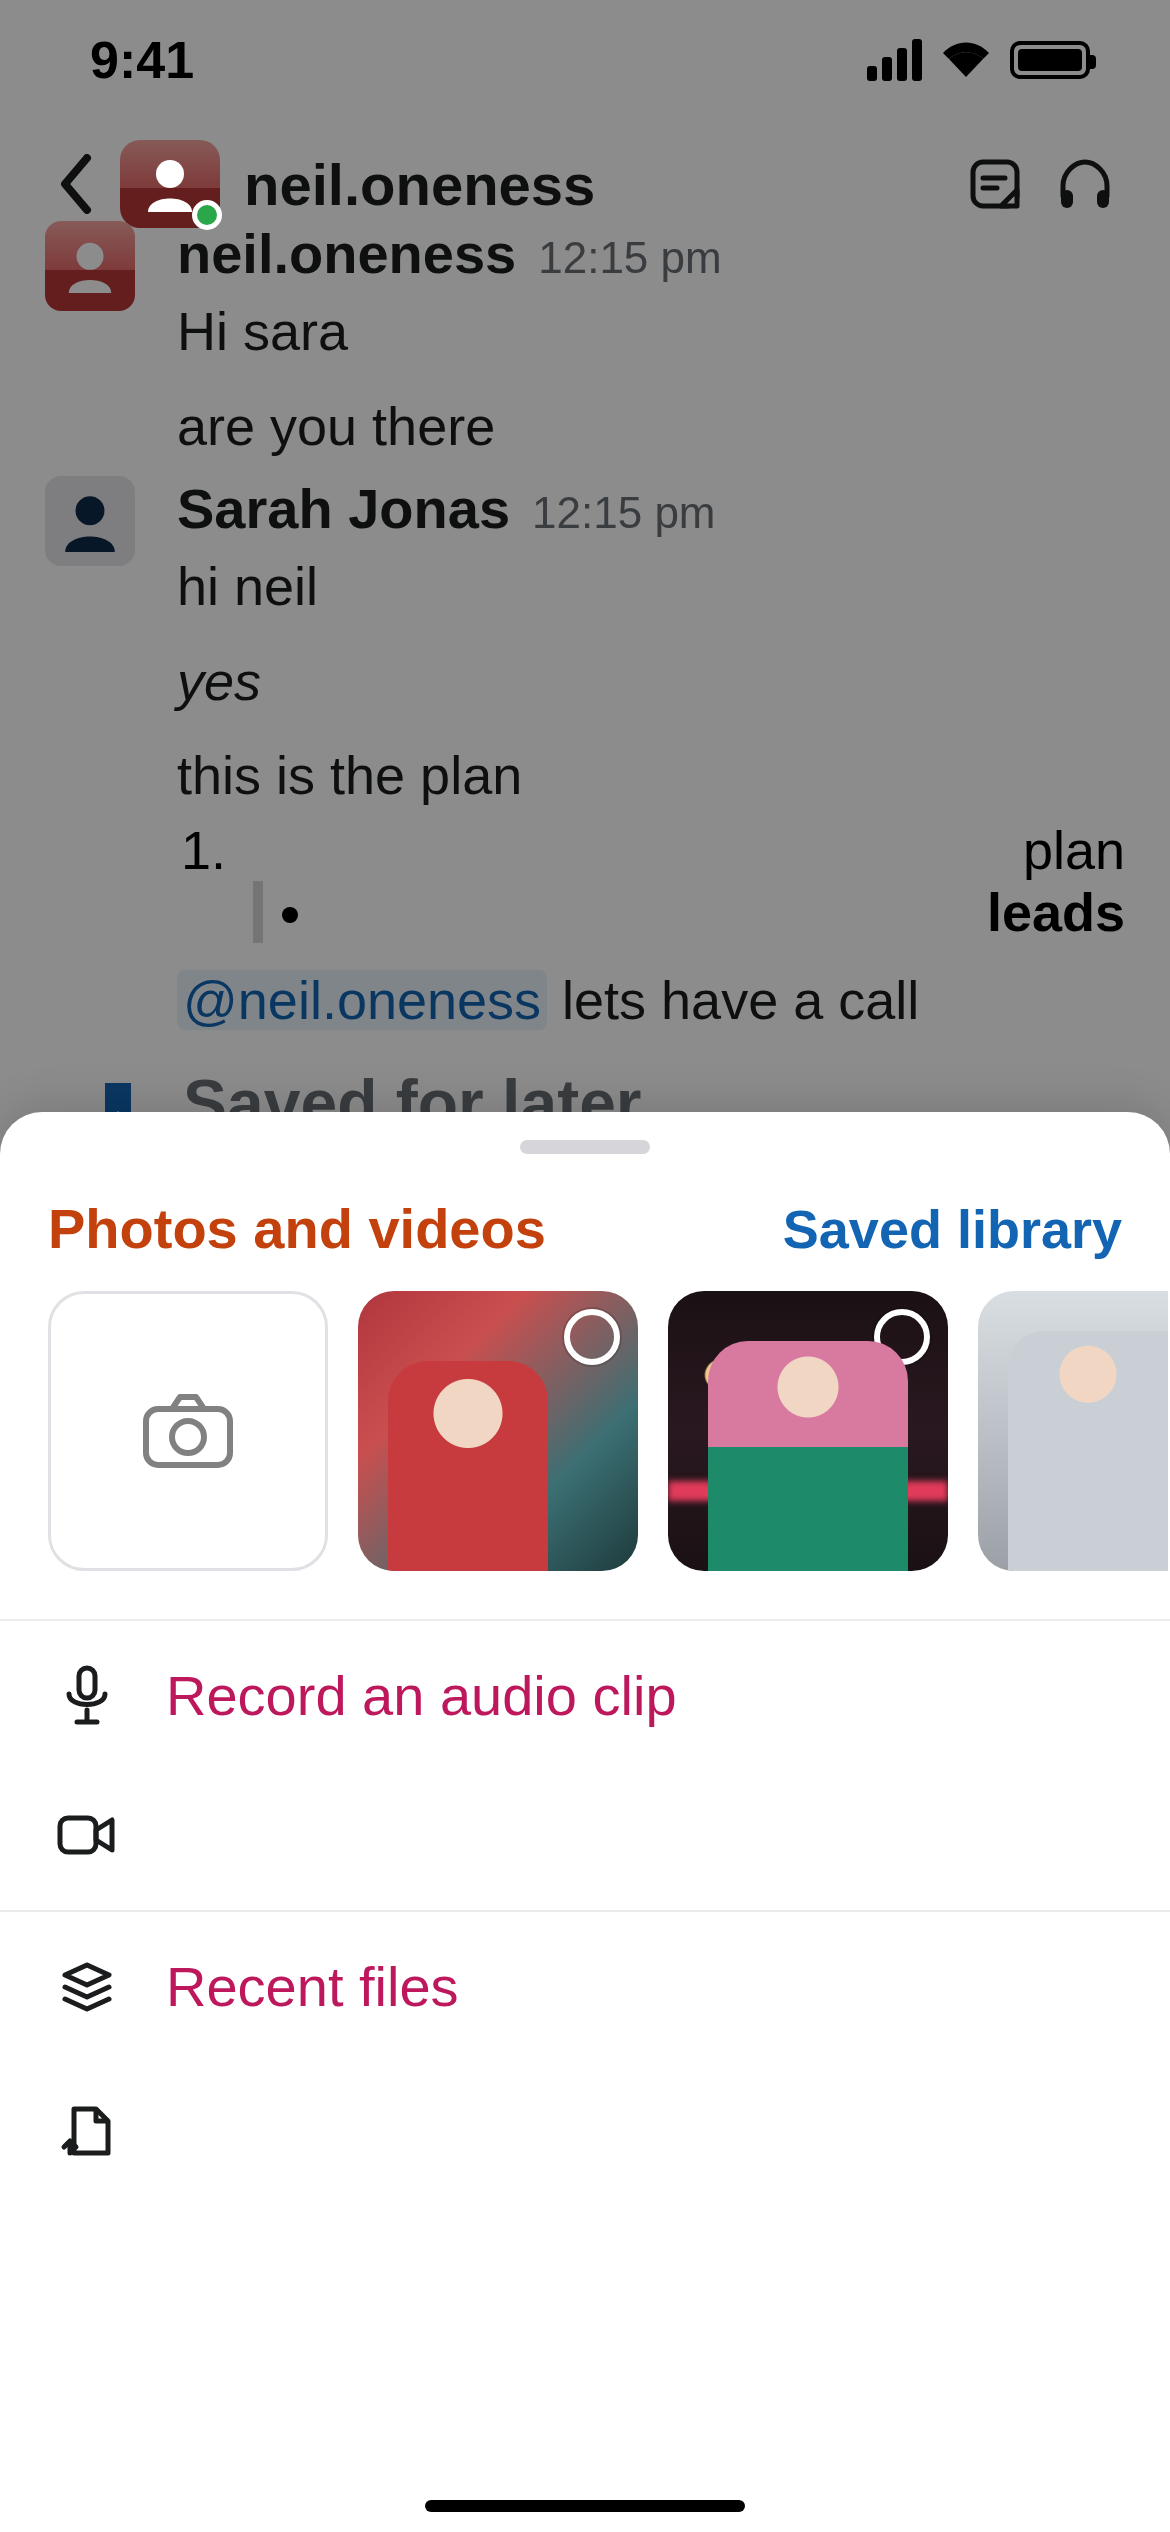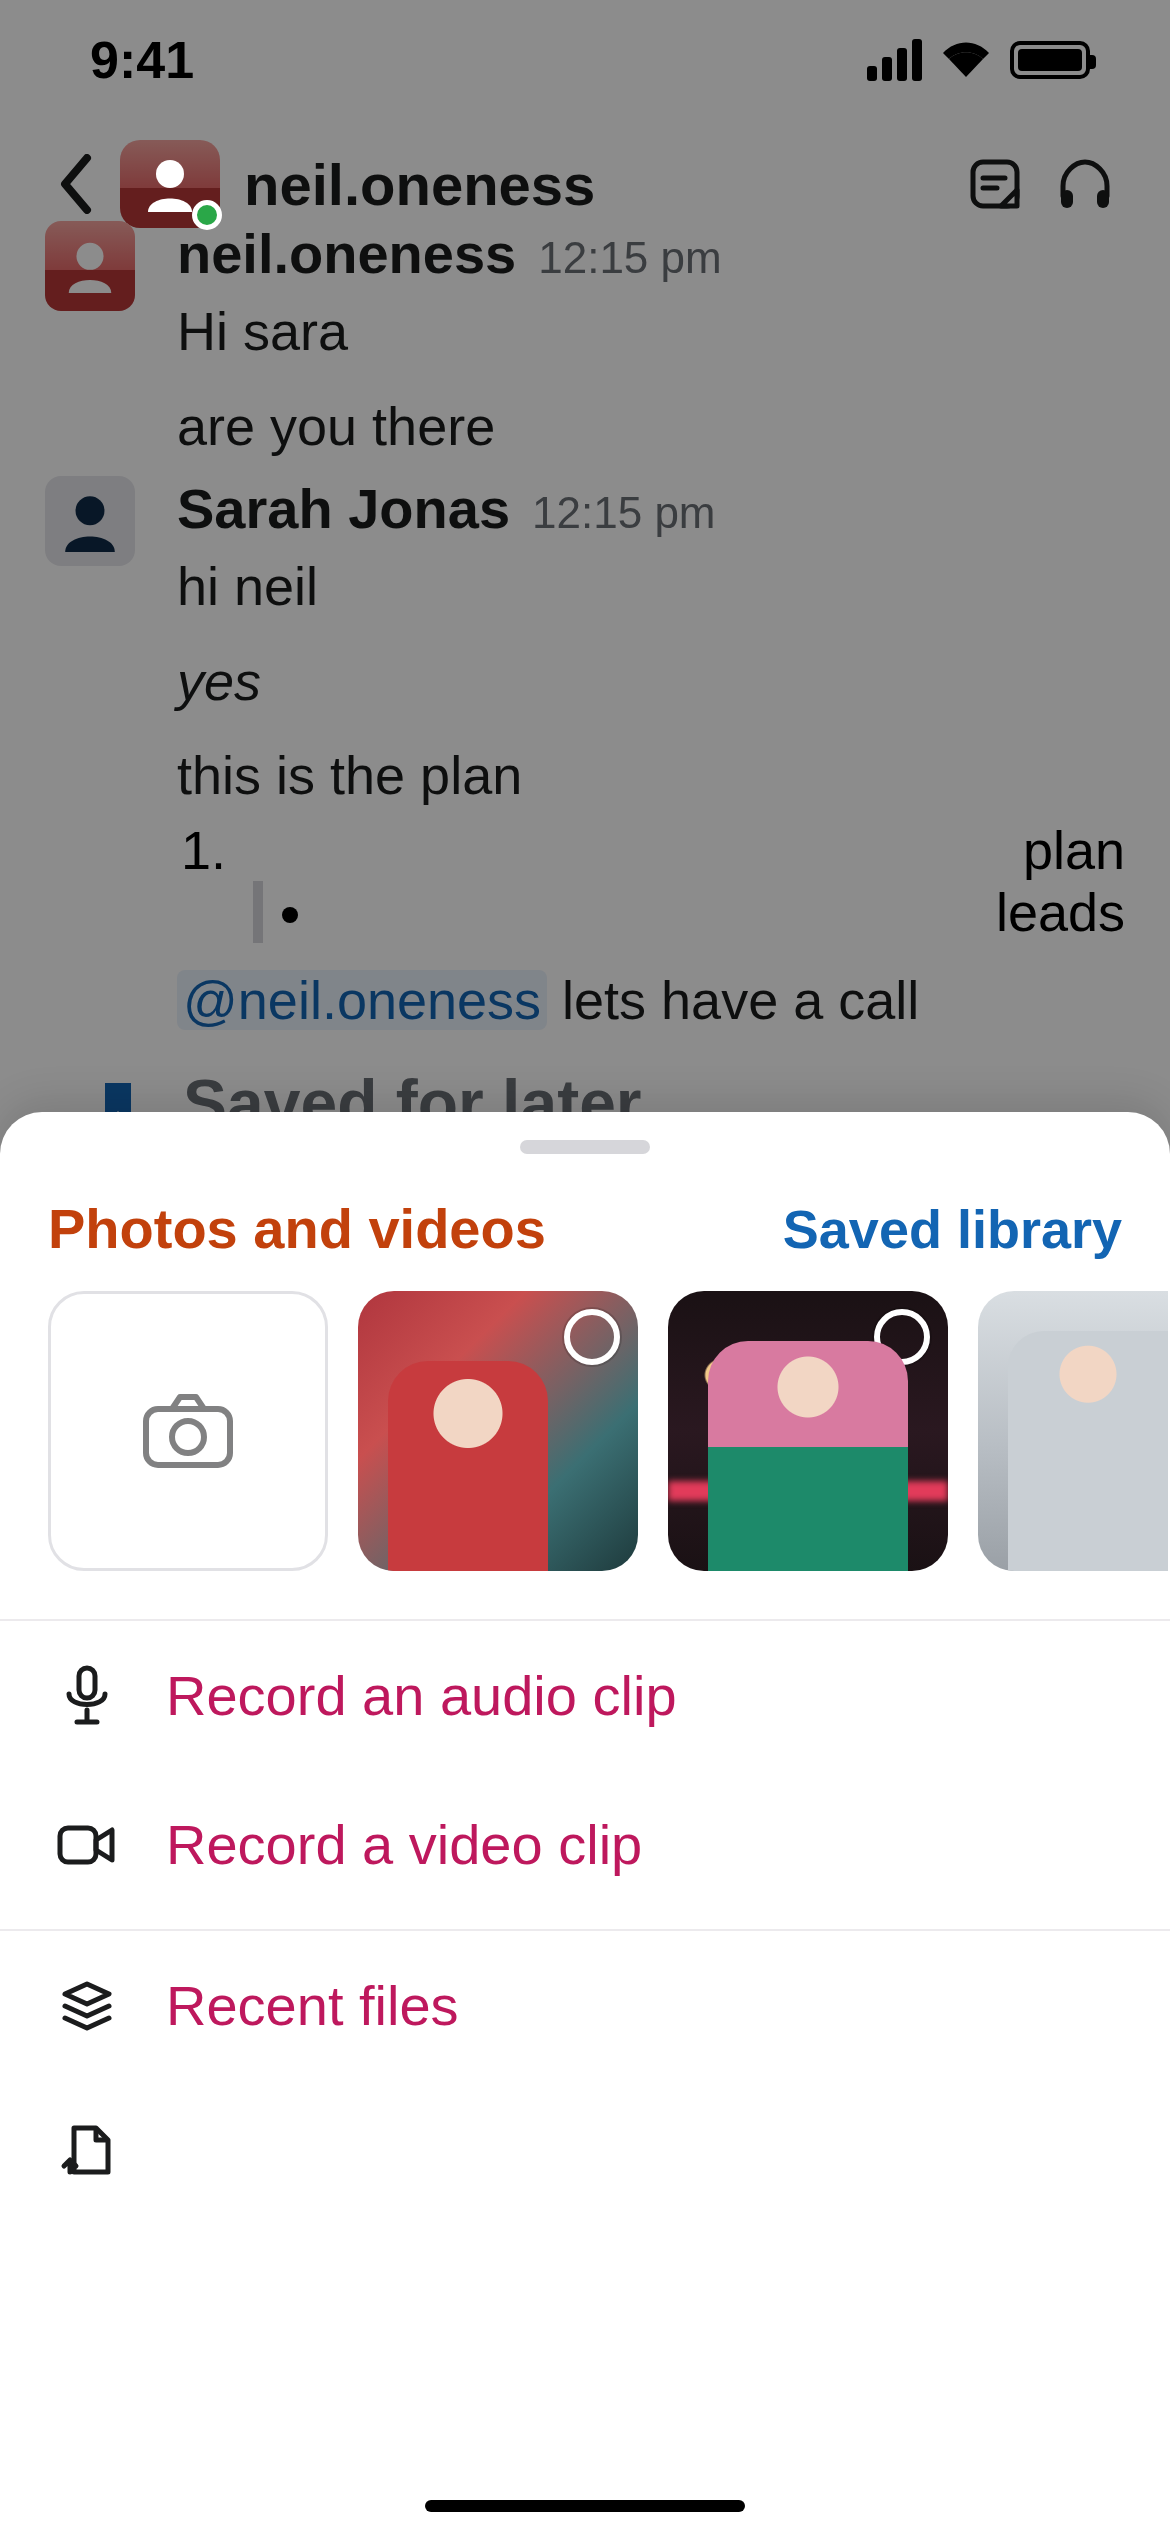--- a/index.html
+++ b/index.html
@@ -59,21 +59,21 @@
   .av-gray { background: #e6e6eb; }
   .row .body { flex:1; padding-left: 36px; }
   .msg-head { display:flex; align-items:baseline; gap: 22px; margin-bottom: 8px; }
   .msg-name { font-size: 56px; font-weight: 800; color:#1b1c1d; }
   .msg-time { font-size: 44px; color:#6b6f76; }
   .msg-text { font-size: 54px; color:#1b1c1d; line-height:1.38; }
   .msg-text.italic { font-style: italic; }
   .ext { margin-left: 132px; margin-top: 20px; margin-bottom: 10px; }
   .ol { margin: 6px 0 0 0; padding-left: 64px; font-size: 54px; }
   .ul { list-style: disc; margin-left: 96px; padding-left: 40px; font-size: 54px; }
-  .blockquote { border-left: 10px solid #d6d6da; padding-left: 18px; }
+  .blockquote { border-left: 10px solid #d6d6da; padding-left: 18px; font-weight: bold; }
   .mention { color:#1365b3; background: #eaf2fb; padding: 0 6px; border-radius: 8px; }
 
   .saved-row { display:flex; align-items:center; gap: 36px; margin: 28px 0 18px 44px; }
   .saved-icon { width: 58px; display:flex; justify-content:center; }
   .saved-text { font-size: 66px; color:#6b6f76; font-weight:600; }
 
   .row-cut .msg-name { font-size: 56px; }
   .row-cut { overflow:hidden; height: 78px; }
 
   
@@ -310,21 +310,20 @@
       <span class="label">Record an audio clip</span>
     </div>
 
     <div class="opt">
       <div class="oi">
         <svg width="62" height="46" viewBox="0 0 62 46">
           <rect x="4" y="6" width="36" height="34" rx="8" stroke="#1b1c1d" stroke-width="5" fill="none"></rect>
           <path d="M40 18 L56 8 V38 L40 28 Z" stroke="#1b1c1d" stroke-width="5" fill="none" stroke-linejoin="round"></path>
         </svg>
       </div>
-      <span class="label">Record a video clip</span>
     </div>
 
     <div class="divider" style="margin-top:10px"></div>
 
 
     <div class="opt">
       <div class="oi">
         <svg width="56" height="56" viewBox="0 0 56 56">
           <path d="M28 6 L50 16 L28 26 L6 16 Z" stroke="#1b1c1d" stroke-width="5" fill="none" stroke-linejoin="round"></path>
           <path d="M6 28 L28 38 L50 28" stroke="#1b1c1d" stroke-width="5" fill="none" stroke-linejoin="round" stroke-linecap="round"></path>

